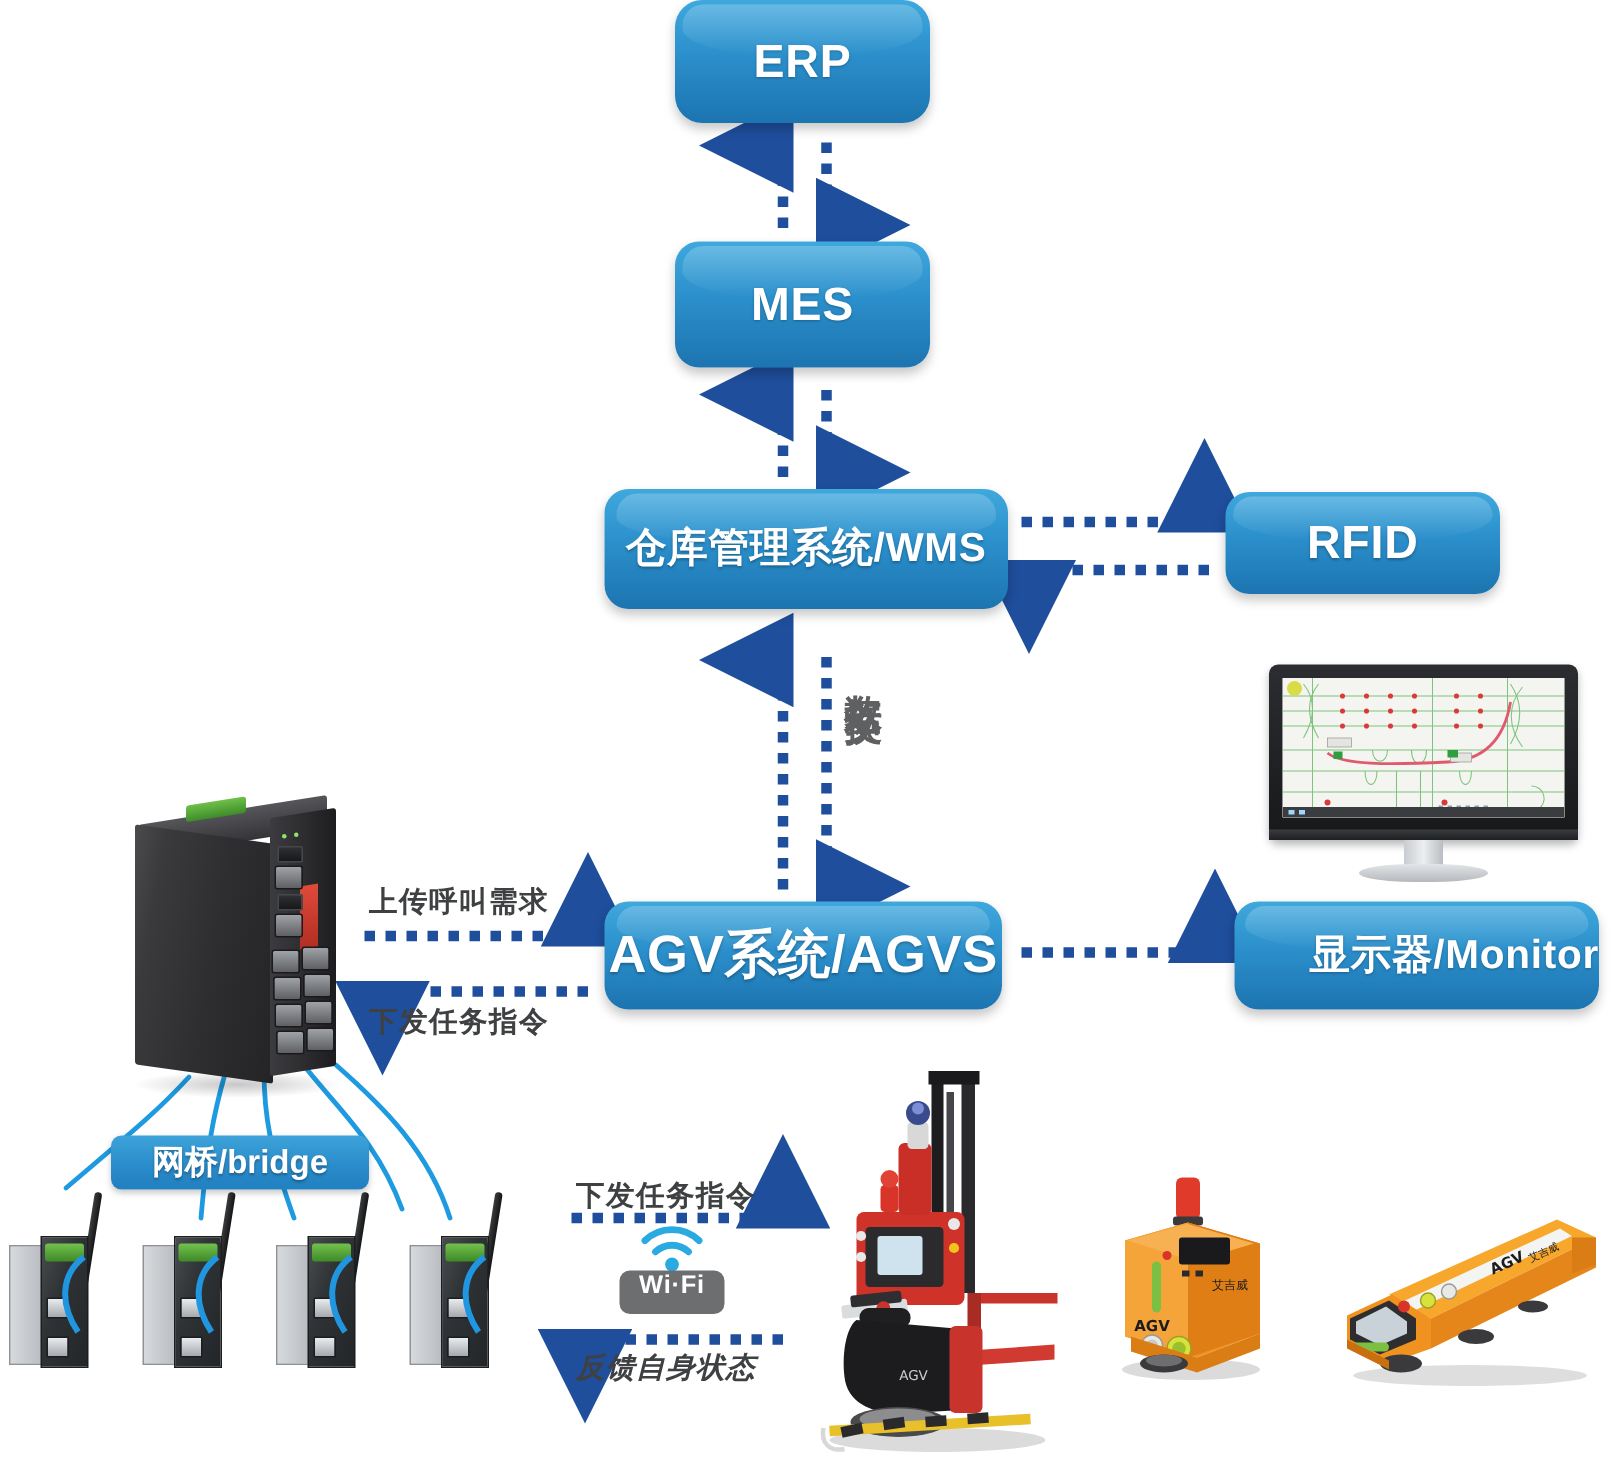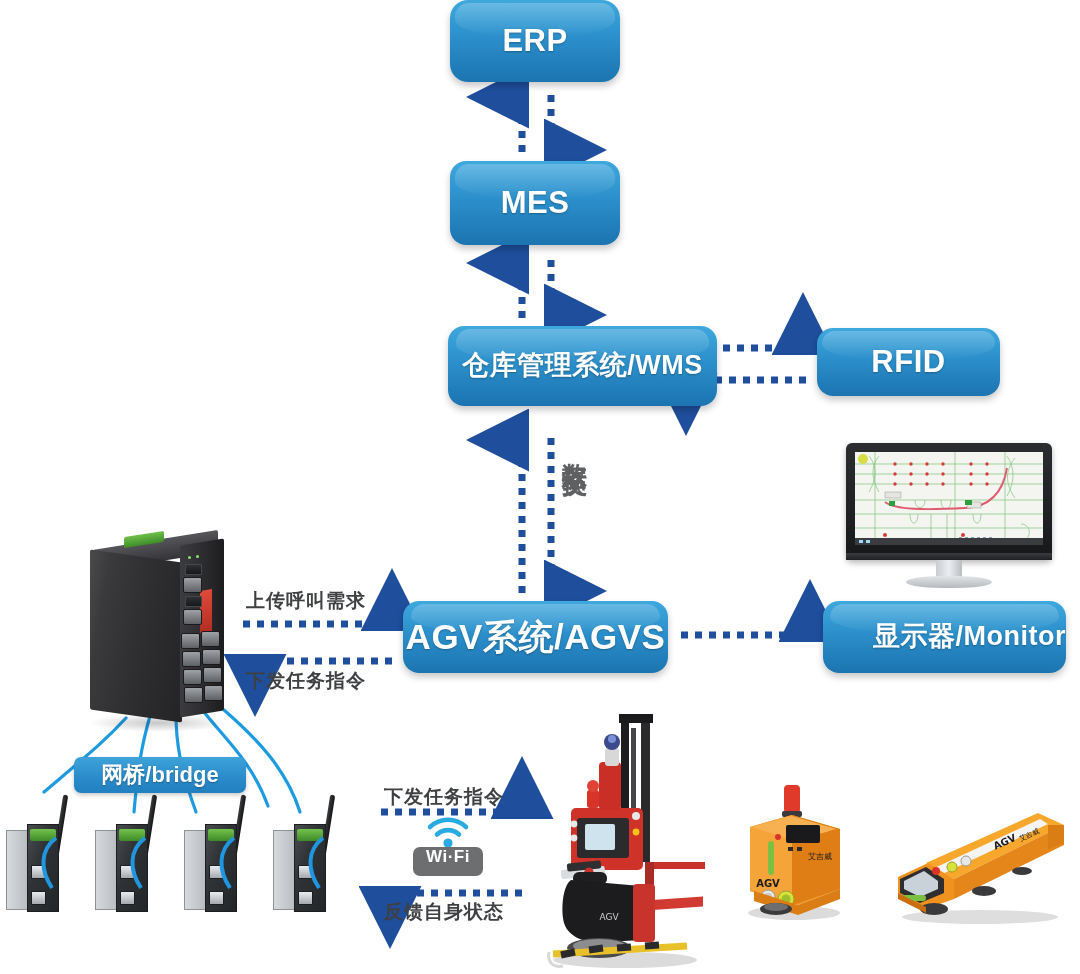--- a/index.html
+++ b/index.html
@@ -22,21 +22,21 @@
     text-shadow:0 1px 2px rgba(0,0,0,.28);
   }
   .node::after{
     content:"";position:absolute;left:3%;right:3%;top:3px;height:42%;
     border-radius:14px 14px 40% 40%/14px 14px 18px 18px;
     background:linear-gradient(180deg,rgba(255,255,255,.22),rgba(255,255,255,0));
     pointer-events:none;
   }
   #node-erp{left:450px;top:0px;width:170px;height:82px;font-size:31px;border-radius:18px;}
   #node-mes{left:450px;top:161px;width:170px;height:84px;font-size:31px;}
-  #node-wms{left:403px;top:326px;width:269px;height:80px;font-size:27px;margin-left:45px;}
+  #node-wms{left:403px;top:326px;width:269px;height:80px;font-size:27px;}
   #node-rfid{left:817px;top:328px;width:183px;height:68px;font-size:31px;}
   #node-agvs{left:403px;top:601px;width:265px;height:72px;font-size:35px;}
   #node-monitor{left:823px;top:601px;width:243px;height:72px;font-size:27px;justify-content:flex-end;}
 
   
   #wires{position:absolute;left:0;top:0;width:1080px;height:974px;pointer-events:none;}
 
   
   #label-data-exchange{
     position:absolute;left:556px;top:443px;width:32px;
@@ -251,21 +251,21 @@
   </div>
   <div class="node" id="node-monitor">
     <span>显示器/Monitor</span>
   </div>
 
   <div id="label-data-exchange">数据交换</div>
 
   <div class="arrow-label" style="left:246px;top:588px;">上传呼叫需求</div>
   <div class="arrow-label" style="left:246px;top:668px;">下发任务指令</div>
   <div class="arrow-label" style="left:384px;top:784px;">下发任务指令</div>
-  <div class="arrow-label" style="left:384px;top:899px;">反馈自身状态</div>
+  <div class="arrow-label" style="left:384px;top:899px;font-style:italic;">反馈自身状态</div>
 
   <svg id="wifi-icon" viewBox="0 0 48 34">
     <g fill="none" stroke="#29abe2" stroke-width="4.6" stroke-linecap="round">
       <path d="M6 13 A26 26 0 0 1 42 13"></path>
       <path d="M13 20.5 A16 16 0 0 1 35 20.5"></path>
     </g>
     <circle cx="24" cy="29" r="4.6" fill="#29abe2"></circle>
   </svg>
   <div id="wifi-badge">
     <span>Wi·Fi</span>

